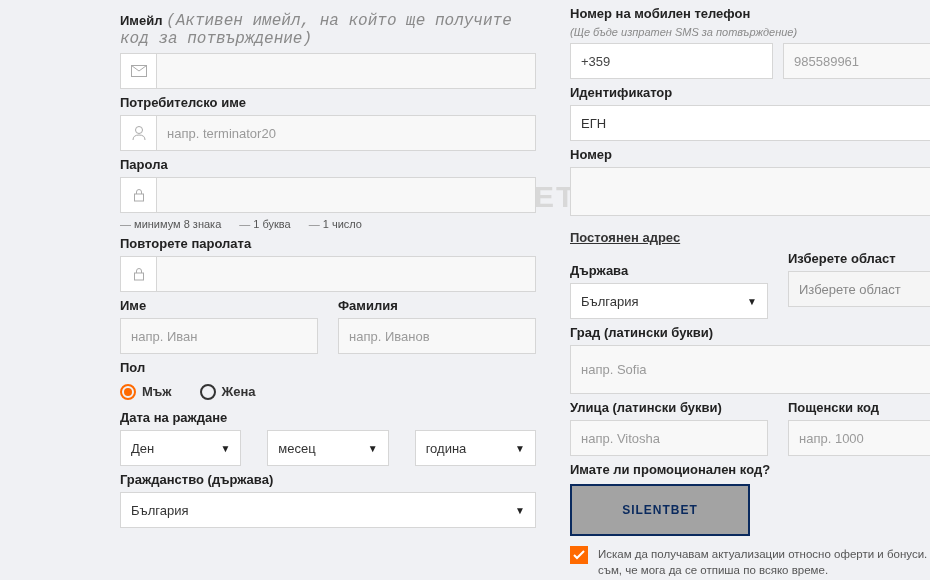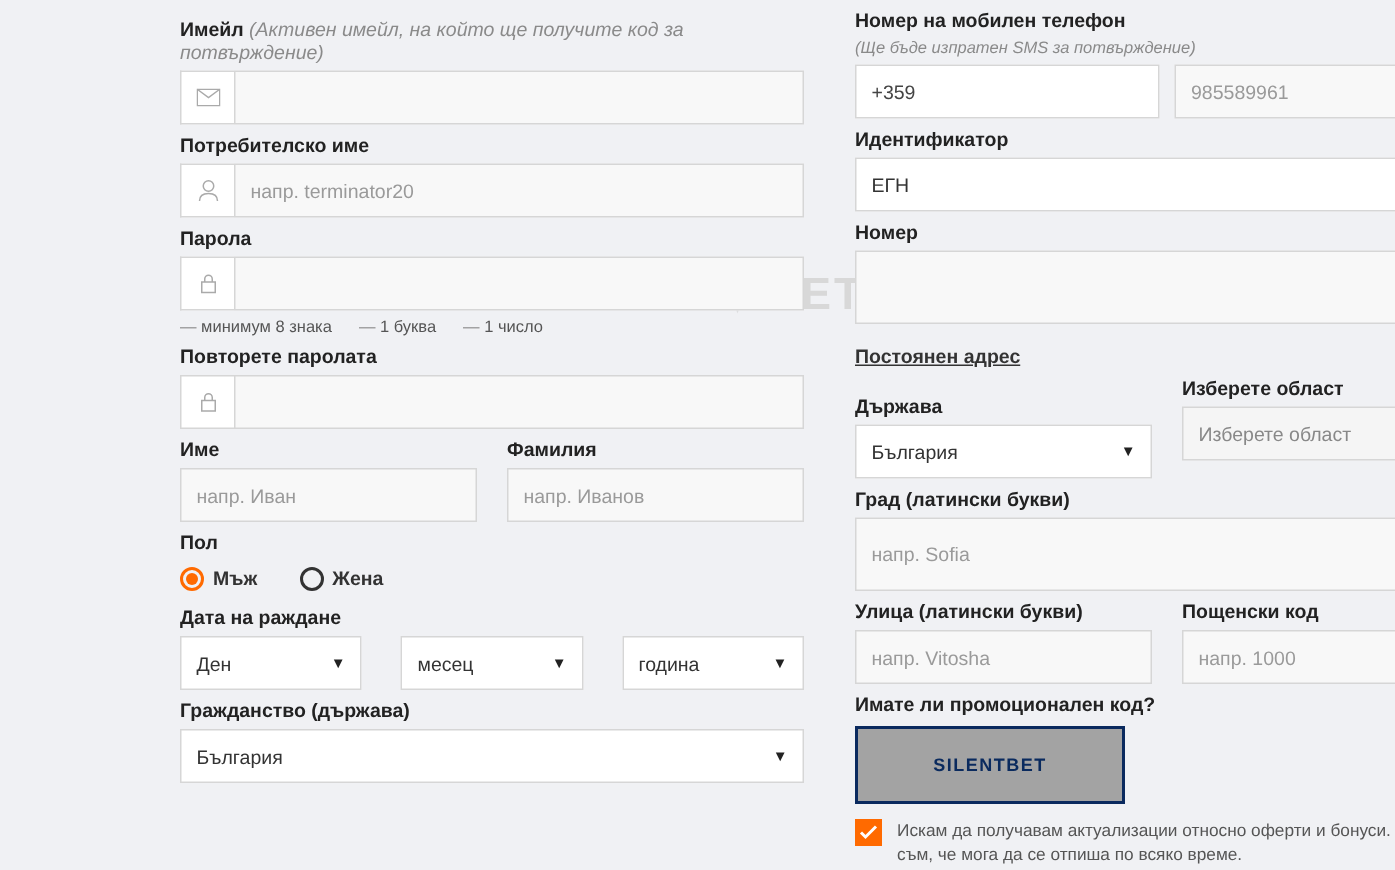--- a/index.html
+++ b/index.html
@@ -30,21 +30,21 @@
   .watermark svg { margin: 0 2px; opacity: 0.5; }
   .container {
     display: flex;
     gap: 34px;
     padding: 6px 120px 0 120px;
     position: relative;
     z-index: 1;
   }
   .col { flex: 1; display: flex; flex-direction: column; }
   .label { font-size: 13px; font-weight: 600; color: #222; margin-bottom: 5px; margin-top: 6px; }
-  .label .hint { font-weight: 400; font-style: italic; font-size: 13px; color: #8a8a8a; }
+  .label .hint { font-weight: 400; font-style: italic; font-size: 16px; color: #8a8a8a; font-family: Liberation Mono, monospace; }
   .sub-hint { font-style: italic; font-size: 11px; color: #8a8a8a; margin-bottom: 5px; }
   .input-wrap { display: flex; align-items: stretch; height: 36px; }
   .icon-box {
     width: 36px;
     background: #fff;
     border: 1px solid #d6d6d6;
     border-right: none;
     display: flex;
     align-items: center;
     justify-content: center;

